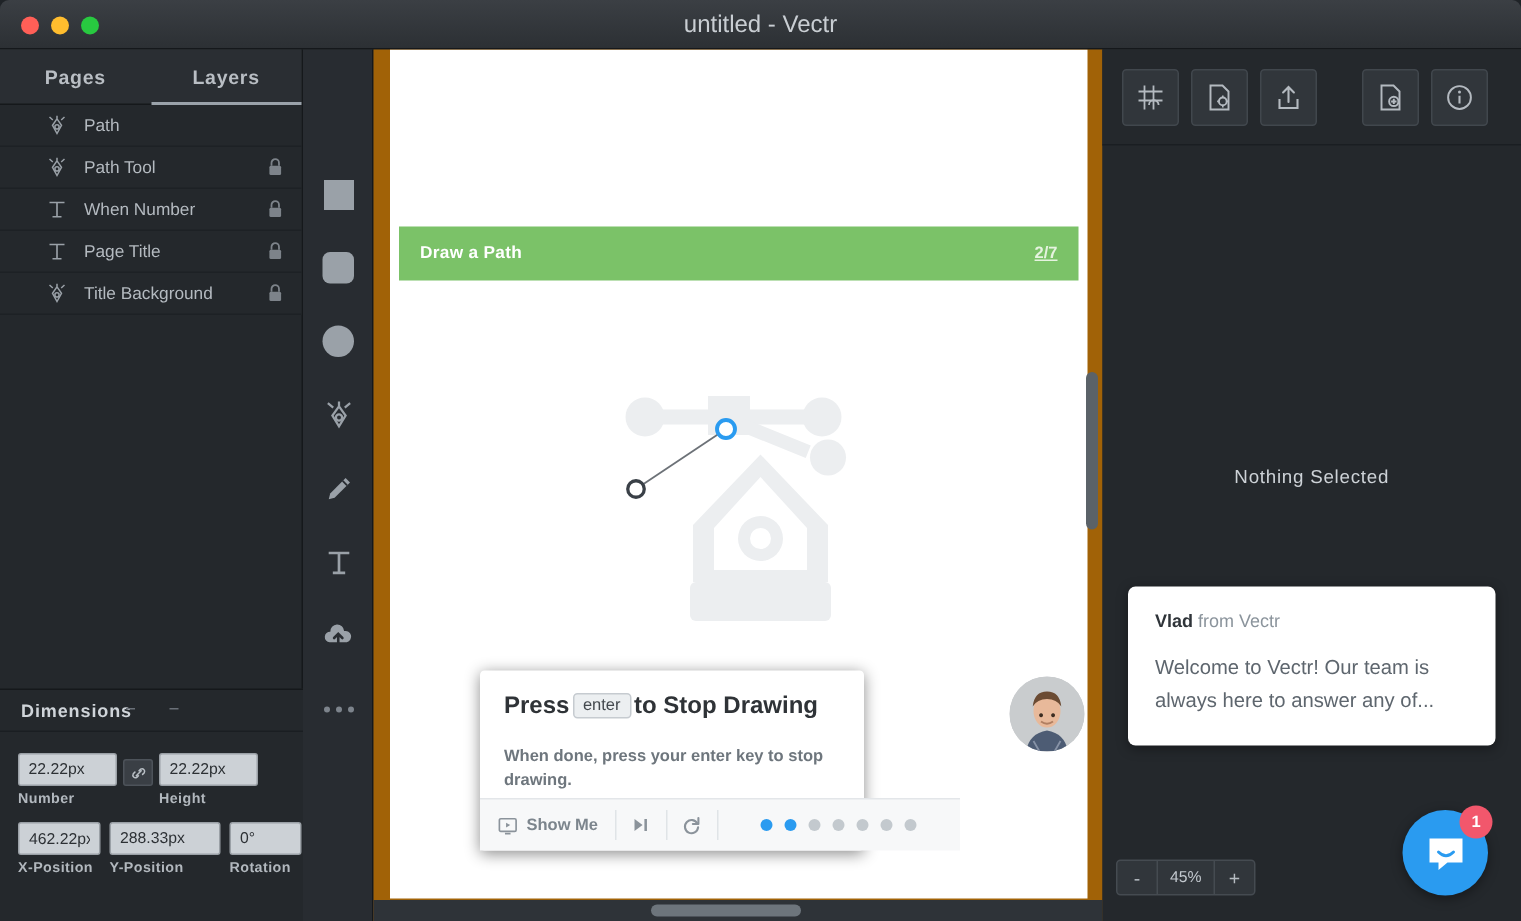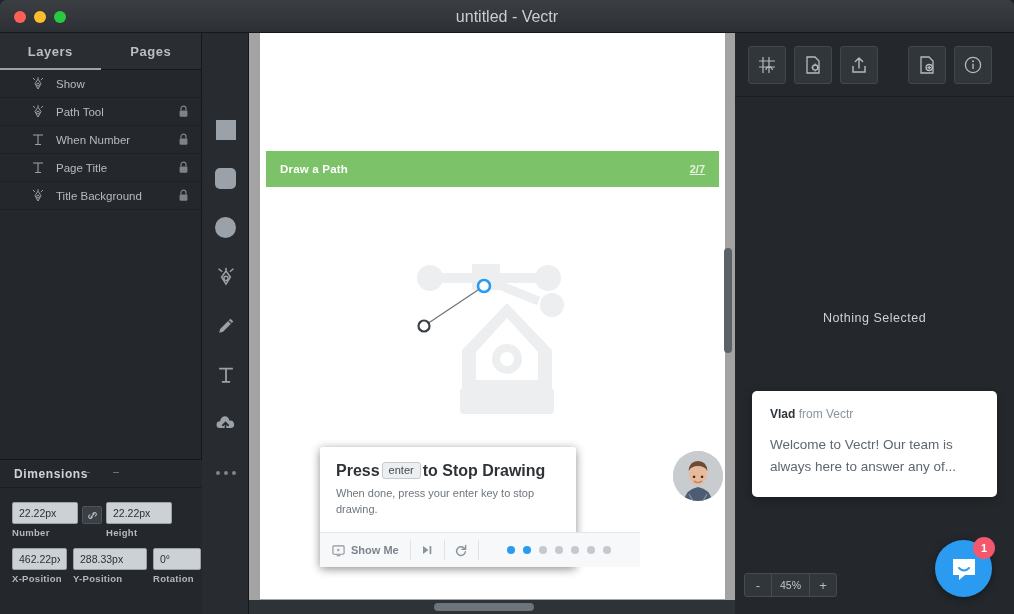--- a/index.html
+++ b/index.html
@@ -105,21 +105,21 @@
   }
   .sq { width: 20px; height: 20px; background: #9aa1a8; }
   .rsq { width: 21px; height: 21px; background: #9aa1a8; border-radius: 5px; }
   .circ { width: 21px; height: 21px; background: #9aa1a8; border-radius: 50%; }
   .dots3 { display: flex; gap: 4px; }
   .dots3 i { width: 4px; height: 4px; background: #7d848c; border-radius: 50%; }
 
   
   .canvas-area {
     position: absolute; left: 249px; top: 33px; width: 486px; height: 581px;
-    background: #a3a3a3; overflow: hidden;
+    background: #a16207; overflow: hidden;
   }
   .artboard {
     position: absolute; left: 11px; top: 0px; width: 465px; height: 566px;
     background: #fff;
   }
   .banner {
     position: absolute; left: 6px; top: 118px; width: 453px; height: 36px;
     background: #7bc268; display: flex; align-items: center;
     padding: 0 14px; justify-content: space-between;
   }
@@ -149,22 +149,22 @@
     z-index: 40;
   }
   .pop-body { padding: 14px 16px 10px 16px; }
   .pop-title { font-size: 16px; font-weight: bold; color: #2f3337; line-height: 1.2; }
   .key-cap {
     display: inline-block; background: #eceff1; border: 1px solid #c6cbd0;
     border-radius: 3px; padding: 1px 6px; font-size: 11px; font-weight: normal;
     color: #44494e; vertical-align: 2px; margin: 0 2px;
   }
   .pop-sub {
-    font-size: 11px; color: #6e767d; margin-top: 6px; line-height: 1.45;
-    font-weight: normal;
+    font-size: 11px; color: #6e767d; margin-top: 17px; line-height: 1.45;
+    font-weight: bold;
   }
   .pop-footer {
     position: absolute; left: 0; bottom: 0; width: 320px; height: 35px;
     border-top: 1px solid #e3e6e9; background: #f7f8f9;
     display: flex; align-items: center; padding: 0 12px;
   }
   .show-me {
     display: flex; align-items: center; gap: 6px; font-size: 11px;
     font-weight: bold; color: #7c858d; cursor: pointer; padding-right: 11px;
   }
@@ -241,33 +241,33 @@
     <div class="traffic">
       <span class="tl-dot tl-red"></span>
       <span class="tl-dot tl-yellow"></span>
       <span class="tl-dot tl-green"></span>
     </div>
     <div class="win-title">untitled - Vectr</div>
   </div>
 
   <div class="left-panel">
     <div class="tabs">
+      <div class="tab">Pages</div>
       <div class="tab active">Layers</div>
-      <div class="tab">Pages</div>
     </div>
 
     <div class="layer-list">
 
       <div class="layer-row">
         <svg class="layer-icon" viewBox="0 0 16 16">
           <path d="M8 3.2 L11 7.6 L8 13 L5 7.6 Z" fill="none" stroke="#9aa1a8" stroke-width="1"></path>
           <circle cx="8" cy="8.6" r="1.4" fill="none" stroke="#9aa1a8" stroke-width="1"></circle>
           <path d="M3 2 L5.2 4 M13 2 L10.8 4 M8 1.2 L8 3" stroke="#9aa1a8" stroke-width="1" fill="none"></path>
         </svg>
-        <span class="layer-name">Show</span>
+        <span class="layer-name">Path</span>
       </div>
 
       <div class="layer-row">
         <svg class="layer-icon" viewBox="0 0 16 16">
           <path d="M8 3.2 L11 7.6 L8 13 L5 7.6 Z" fill="none" stroke="#9aa1a8" stroke-width="1"></path>
           <circle cx="8" cy="8.6" r="1.4" fill="none" stroke="#9aa1a8" stroke-width="1"></circle>
           <path d="M3 2 L5.2 4 M13 2 L10.8 4 M8 1.2 L8 3" stroke="#9aa1a8" stroke-width="1" fill="none"></path>
         </svg>
         <span class="layer-name">Path Tool</span>
         <svg class="lock-icon" viewBox="0 0 11 13">

